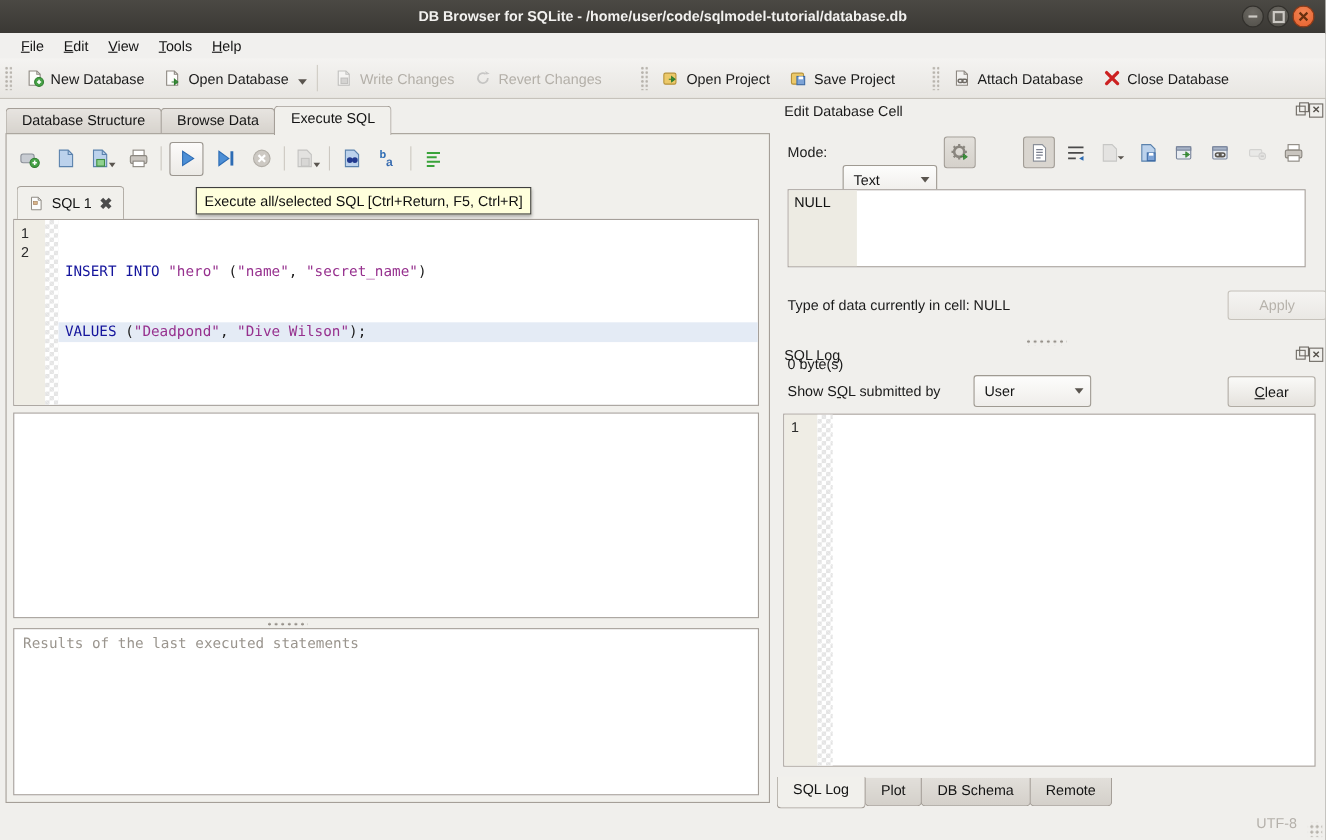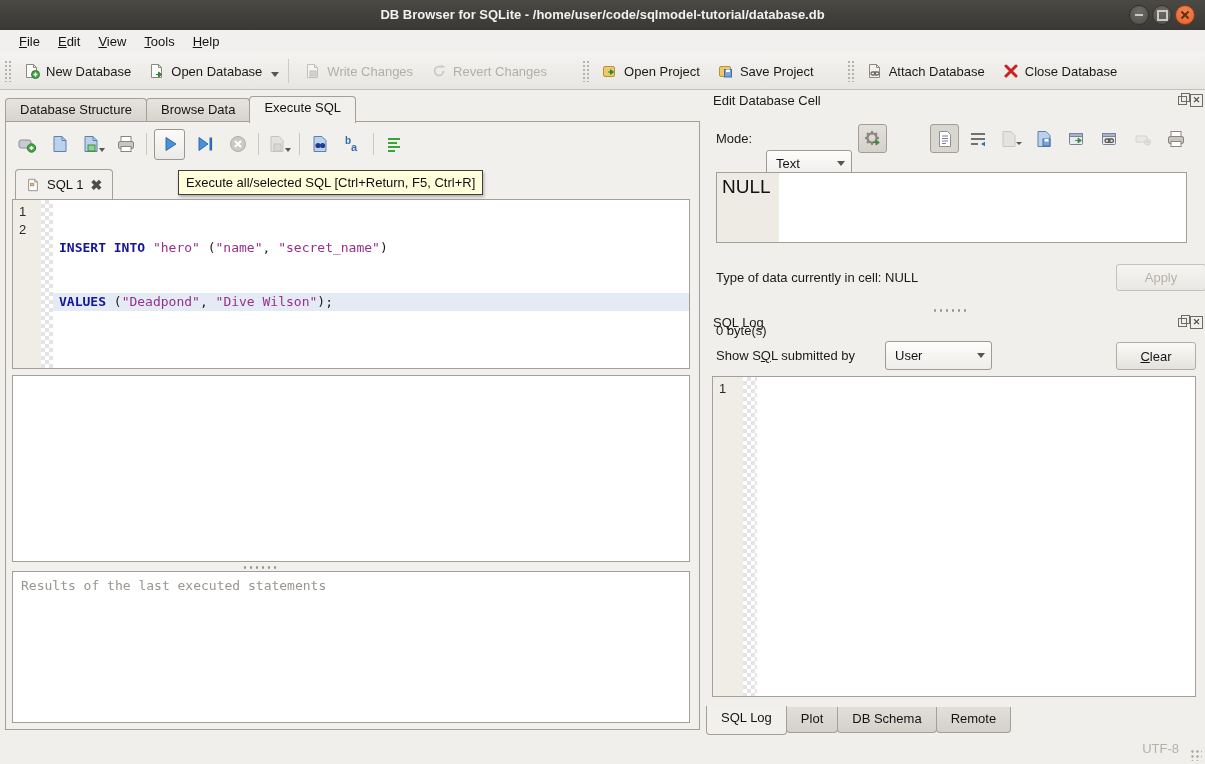--- a/index.html
+++ b/index.html
@@ -81,21 +81,21 @@
   .gutter{width:28px;background:#efede5;color:#2b2b2b;font-size:13px;line-height:18px;
           padding:3px 0 0 6px;box-sizing:border-box;flex:0 0 auto;}
   .fold{width:12px;flex:0 0 auto;background:#fff;
         background-image:linear-gradient(45deg,#e4e4e4 25%,transparent 25%,transparent 75%,#e4e4e4 75%),
                          linear-gradient(45deg,#e4e4e4 25%,transparent 25%,transparent 75%,#e4e4e4 75%);
         background-size:8px 8px;background-position:0 0,4px 4px;}
   .code{flex:1;font-family:"DejaVu Sans Mono","Liberation Mono",monospace;font-size:13px;
         line-height:18px;padding-top:3px;white-space:pre;overflow:hidden;}
   .codeline{padding-left:6px;}
   .codeline.current{background:var(--line-highlight,#e4ebf5);}
-  .kw{color:var(--keyword,#14149c);font-weight:bold;}
+  .kw{color:var(--keyword,#14149c);font-weight:normal;}
   .str{color:var(--sql-string,#96308e);}
   .pun{color:#1a1a1a;}
 
   .plain-pane{position:absolute;background:#fff;border:1px solid #a59f99;box-sizing:border-box;}
   .results-text{font-family:"DejaVu Sans Mono","Liberation Mono",monospace;font-size:13px;
                 color:#9a958e;padding:6px 8px;}
   .hdots{position:absolute;width:38px;height:6px;
          background-image:radial-gradient(circle,#97928b 1px,transparent 1.4px);
          background-size:6px 5px;}
 
@@ -113,21 +113,21 @@
   .btn{display:flex;align-items:center;justify-content:center;font-size:13px;color:#141414;
        background:linear-gradient(#fafaf8,#e5e2dd);border:1px solid #b1aca4;border-radius:3px;box-sizing:border-box;}
   .btn.disabled{color:#b6b2ab;border-color:#c6c2bb;background:linear-gradient(#f5f4f2,#eae8e4);}
 
   .cbtn{width:29px;height:29px;display:flex;align-items:center;justify-content:center;border-radius:3px;box-sizing:border-box;}
   .cbtn.pressed{border:1px solid #a29d96;background:#d9d5cf;}
   .cbtn.toggled{border:1px solid #a29d96;background:linear-gradient(#e3e0db,#d5d1cb);}
   .cbtn.disabled svg{filter:grayscale(1) opacity(.45);}
 
   .cell-gutter{width:62px;background:#edebe3;flex:0 0 auto;}
-  .cell-text{position:absolute;left:5px;top:3px;font-size:19px;color:#121212;}
+  .cell-text{position:absolute;left:5px;top:3px;font-size:13px;color:#121212;}
 
   .info-text{font-size:13px;color:#1a1a1a;}
 
   
   .bottom-tabs{left:706px;top:707px;display:flex;align-items:flex-start;}
   .btab{padding:4px 14px 4px;font-size:13px;color:#141414;height:17px;
         background:linear-gradient(#e2dfda,#d4d0ca);
         border:1px solid #a59f98;border-top:none;border-radius:0 0 4px 4px;margin-right:-1px;}
   .btab.active{background:#f1f0ec;margin-top:-1px;height:20px;z-index:3;position:relative;}
 

